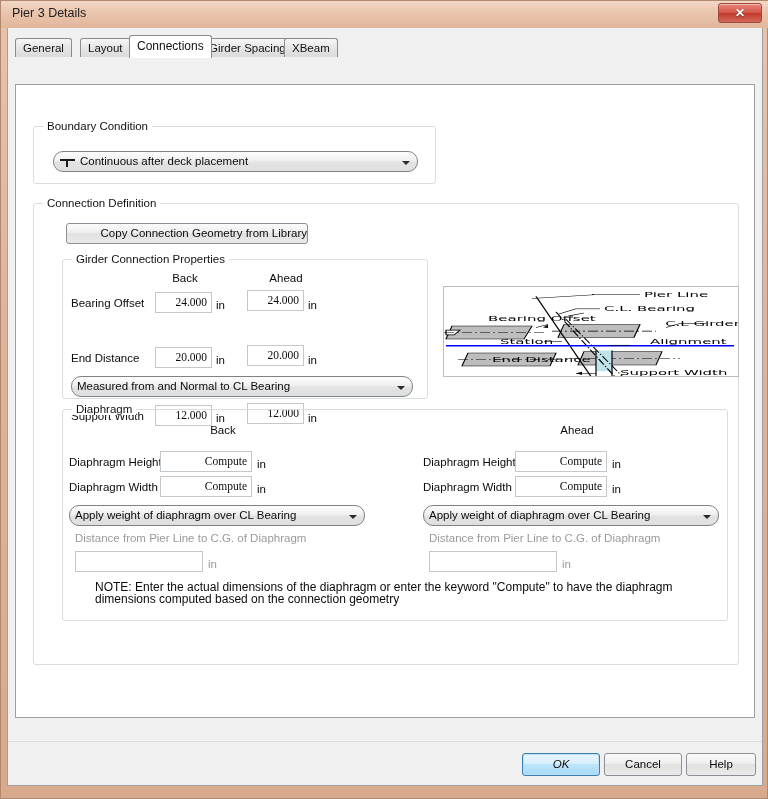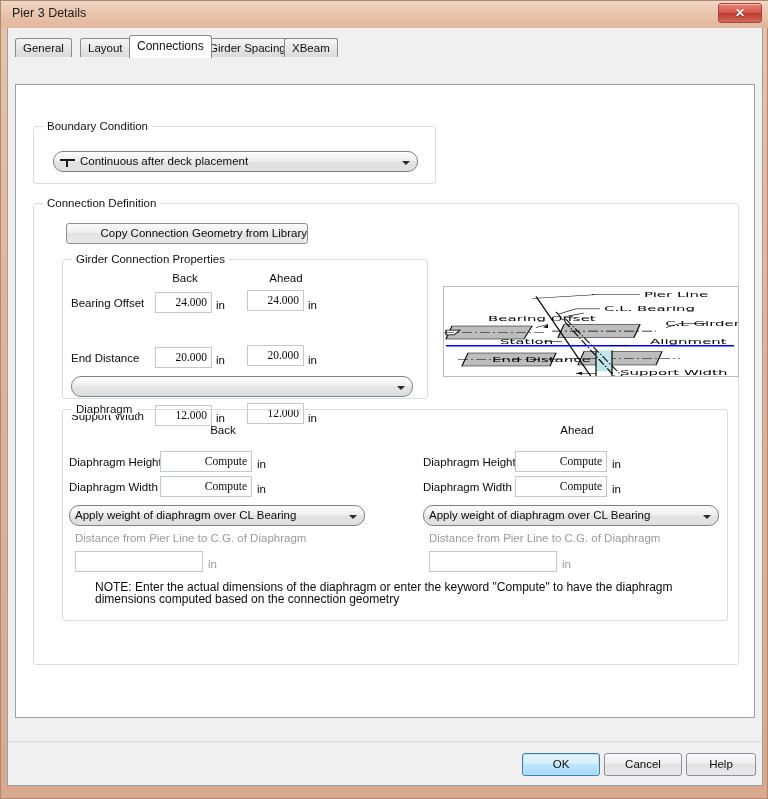--- a/index.html
+++ b/index.html
@@ -198,20 +198,21 @@
     font-size: 11.5px;
     color: #0b0b0b;
     text-align: center;
     white-space: nowrap;
     cursor: pointer;
   }
   .btn.default {
     border: 1px solid #3c7fb1;
     background: linear-gradient(180deg,#eaf6fd 0%,#d7effc 45%,#bde6fd 50%,#a6d9f4 100%);
     box-shadow: 0 0 0 1px #bcdff3 inset;
+    font-style: italic;
   }
 
   
   .note {
     position: absolute;
     font-size: 12px;
     color: #0b0b0b;
     line-height: 12px;
   }
 
@@ -286,20 +287,21 @@
           <div class="lbl" style="left:245px; top:39px;">in</div>
 
 
           <div class="lbl" style="left:8px; top:92px;">End Distance</div>
           <div class="tbox" style="left:92px; top:87px; width:57px;">20.000</div>
           <div class="lbl" style="left:153px; top:94px;">in</div>
           <div class="tbox" style="left:184px; top:85px; width:57px;">20.000</div>
           <div class="lbl" style="left:245px; top:94px;">in</div>
 
           <div class="combo" style="left:8px; top:116px; width:342px;">
+            <span>Measured from and Normal to CL Bearing</span>
             <span class="arrow"></span>
           </div>
 
           <div class="lbl" style="left:8px; top:150px;">Support Width</div>
           <div class="tbox" style="left:92px; top:145px; width:57px;">12.000</div>
           <div class="lbl" style="left:153px; top:152px;">in</div>
           <div class="tbox" style="left:184px; top:143px; width:57px;">12.000</div>
           <div class="lbl" style="left:245px; top:152px;">in</div>
         </div>
 

